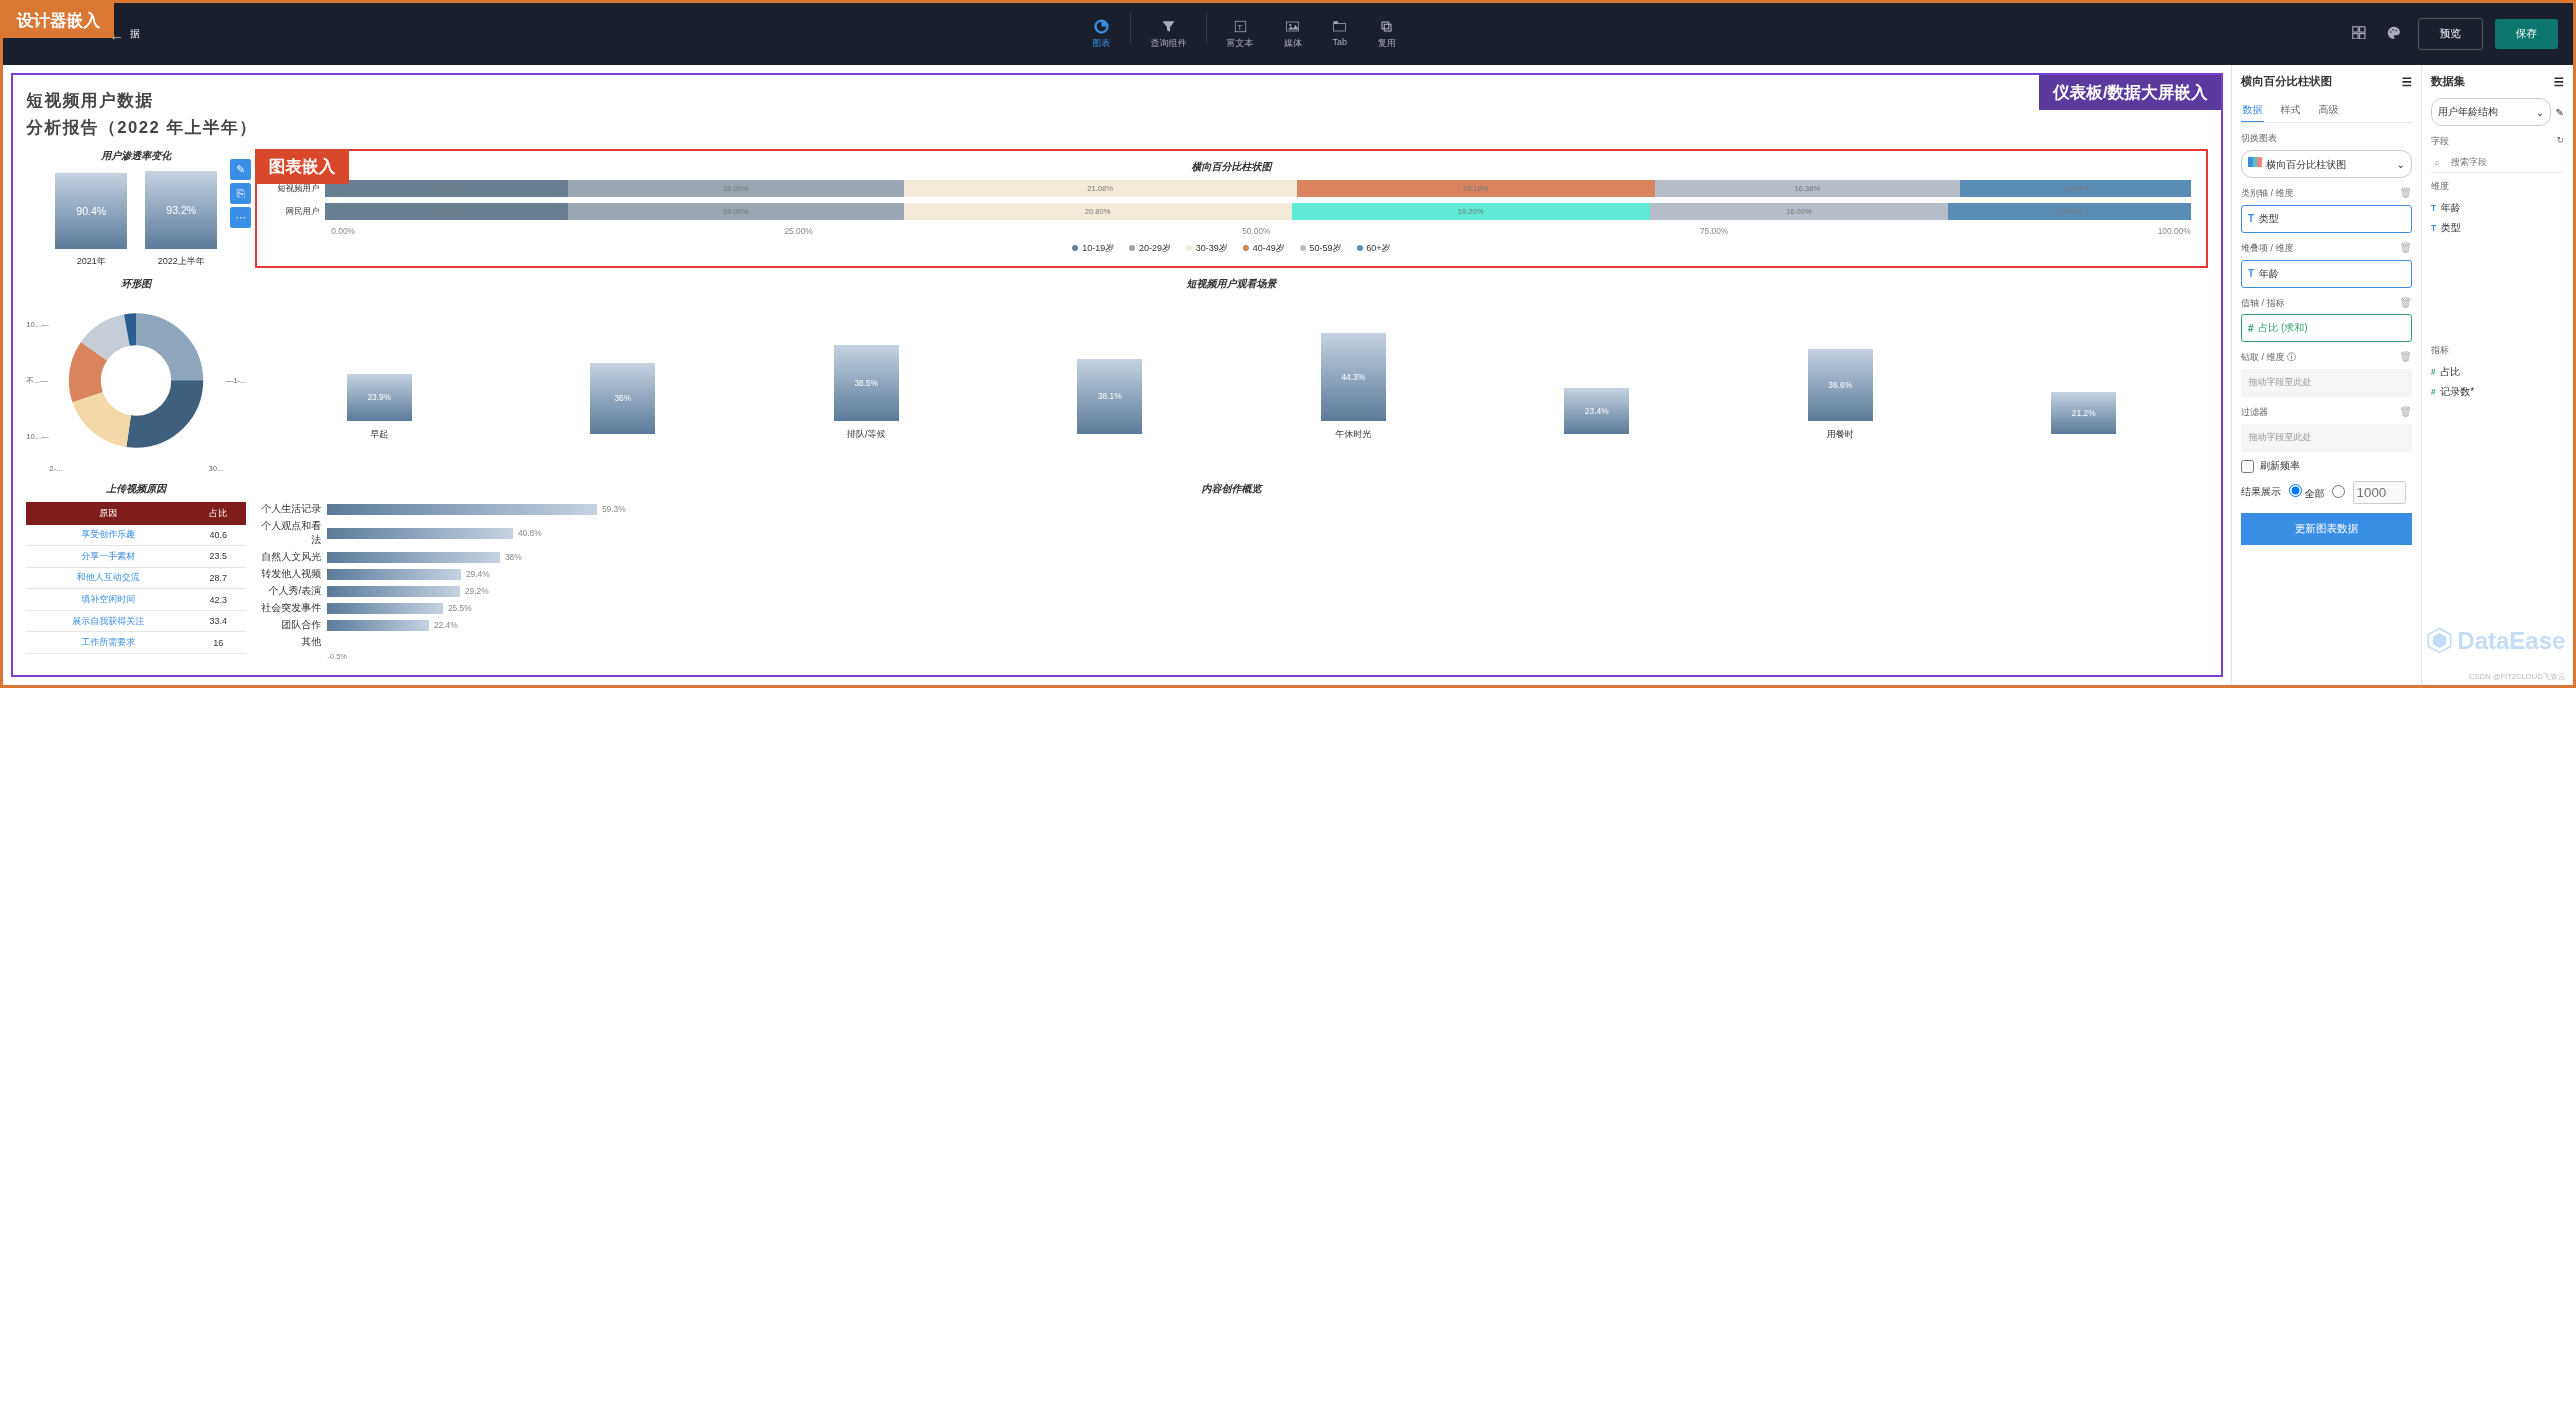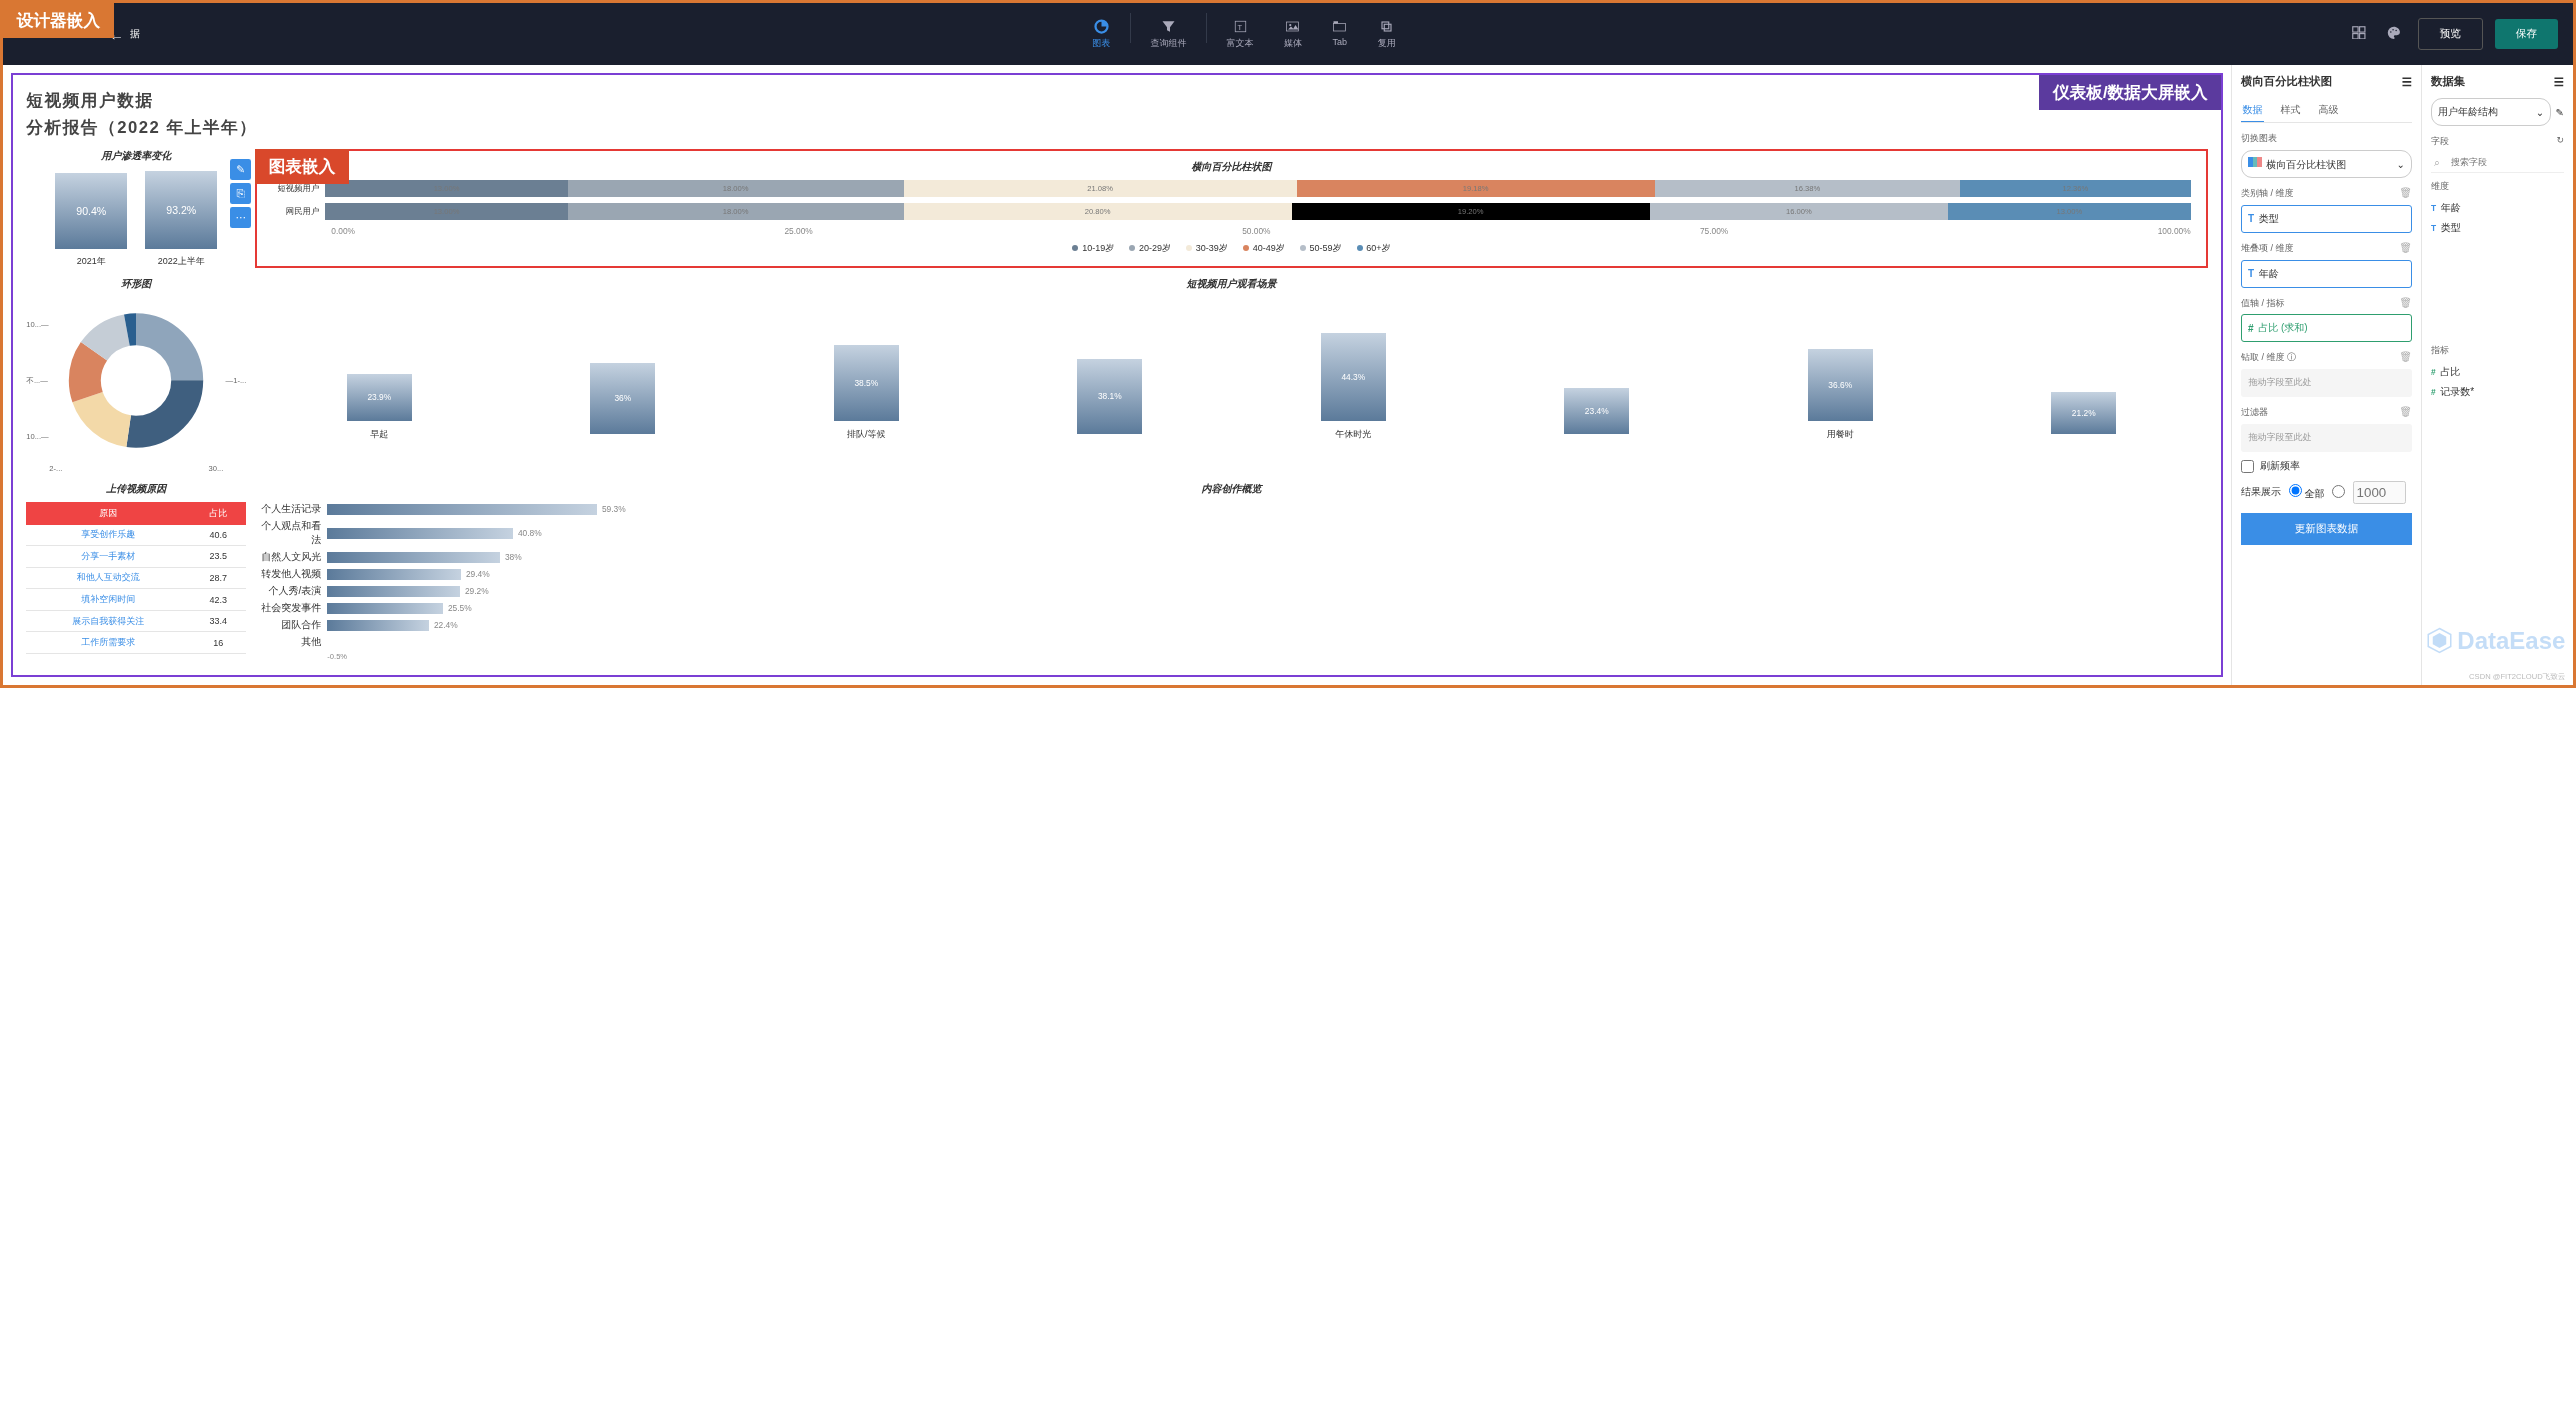--- a/index.html
+++ b/index.html
@@ -50,21 +50,21 @@
 .donut-lbls { display:flex; flex-direction:column; justify-content:space-around; font-size:7.6px; color:#666; width:30px; }
 .donut-svg { flex:1; }
 .donut-lbls-r { display:flex; flex-direction:column; justify-content:space-around; font-size:7.6px; color:#666; width:30px; text-align:right; }
 
 .scene-bars { display:flex; align-items:flex-end; gap:10.6px; height:144px; justify-content:space-around; padding:0 7.6px; }
 .scene-col { display:flex; flex-direction:column; align-items:center; flex:1; }
 .scene-rect { width:100%; max-width:65px; background:linear-gradient(180deg,#c5d2e0,#5b7a9a); display:flex; align-items:center; justify-content:center; color:#fff; font-size:8.4px; }
 .scene-lbl { margin-top:7.6px; font-size:9px; }
 
 .tbl { width:100%; border-collapse:collapse; font-size:9px; }
-.tbl th { background:#ef4444; color:#fff; padding:4.6px; font-weight:500; }
+.tbl th { background:#7f1d1d; color:#fff; padding:4.6px; font-weight:500; }
 .tbl td { padding:3.8px; text-align:center; border-bottom:0.8px solid #e5e5e5; }
 .tbl td:first-child { color:#3a8ee6; }
 
 .content-rows { font-size:8.4px; }
 .content-row { display:flex; align-items:center; margin:3px 0; }
 .content-lbl { width:72px; text-align:right; padding-right:6px; font-size:10px; }
 .content-bar { height:10.6px; background:linear-gradient(90deg,#5b7a9a,#c5d2e0); }
 .content-val { margin-left:4.6px; color:#888; font-size:8.4px; }
 
 .panel { width:190px; border-left:0.8px solid #e5e5e5; padding:9px; overflow-y:auto; }
@@ -214,21 +214,21 @@
                     <div class="seg" style="width:16.38%;background:#b5bec8">16.38%</div>
                     <div class="seg" style="width:12.36%;background:#5a8db5">12.36%</div>
                   </div>
                 </div>
                 <div class="stack-row">
                   <div class="stack-row-lbl">网民用户</div>
                   <div class="stack-bar">
                     <div class="seg" style="width:13%;background:#6b7f93">13.00%</div>
                     <div class="seg" style="width:18%;background:#9aa6b2">18.00%</div>
                     <div class="seg" style="width:20.8%;background:#f3ead9">20.80%</div>
-                    <div class="seg" style="width:19.2%;background:#000000">19.20%</div>
+                    <div class="seg" style="width:19.2%;background:#5eead4">19.20%</div>
                     <div class="seg" style="width:16%;background:#b5bec8">16.00%</div>
                     <div class="seg" style="width:13%;background:#5a8db5">13.00%</div>
                   </div>
                 </div>
               </div>
             <div class="axis-x" id="stack-axis">
                 <span>0.00%</span>
                 <span>25.00%</span>
                 <span>50.00%</span>
                 <span>75.00%</span>

